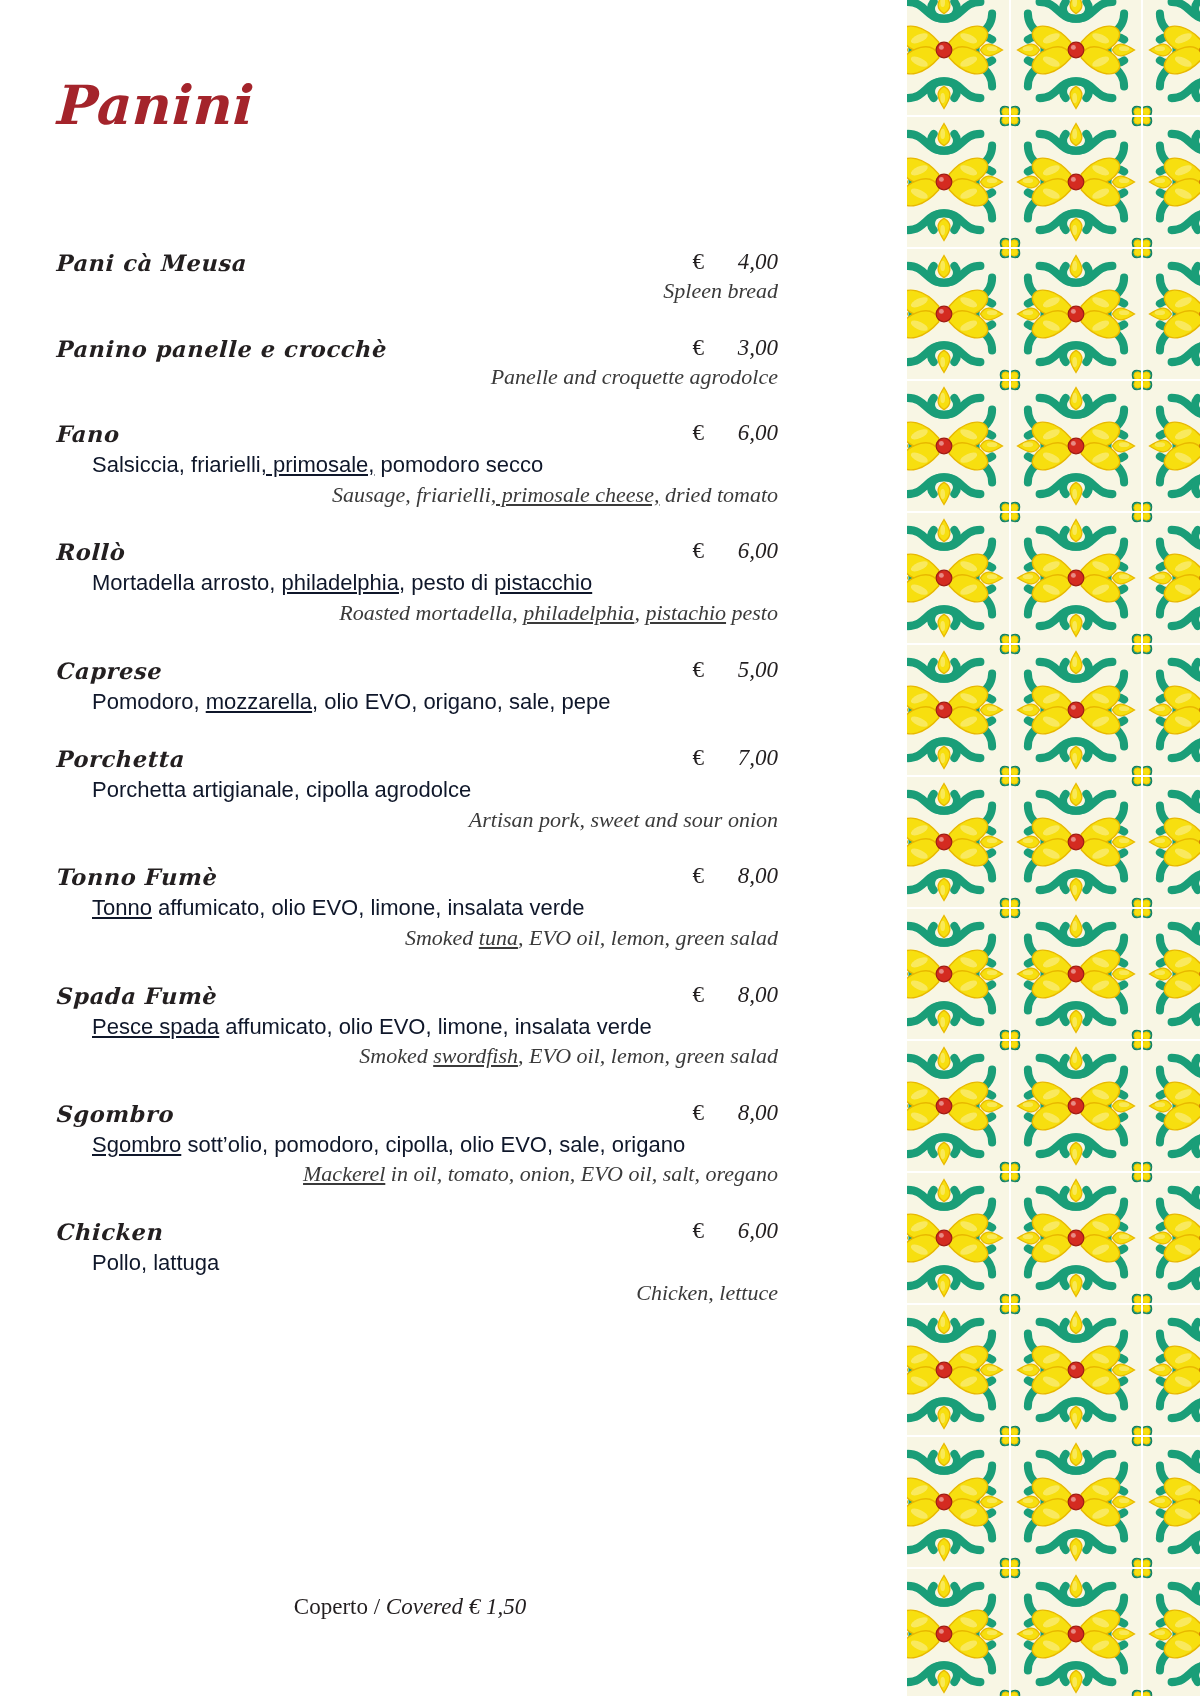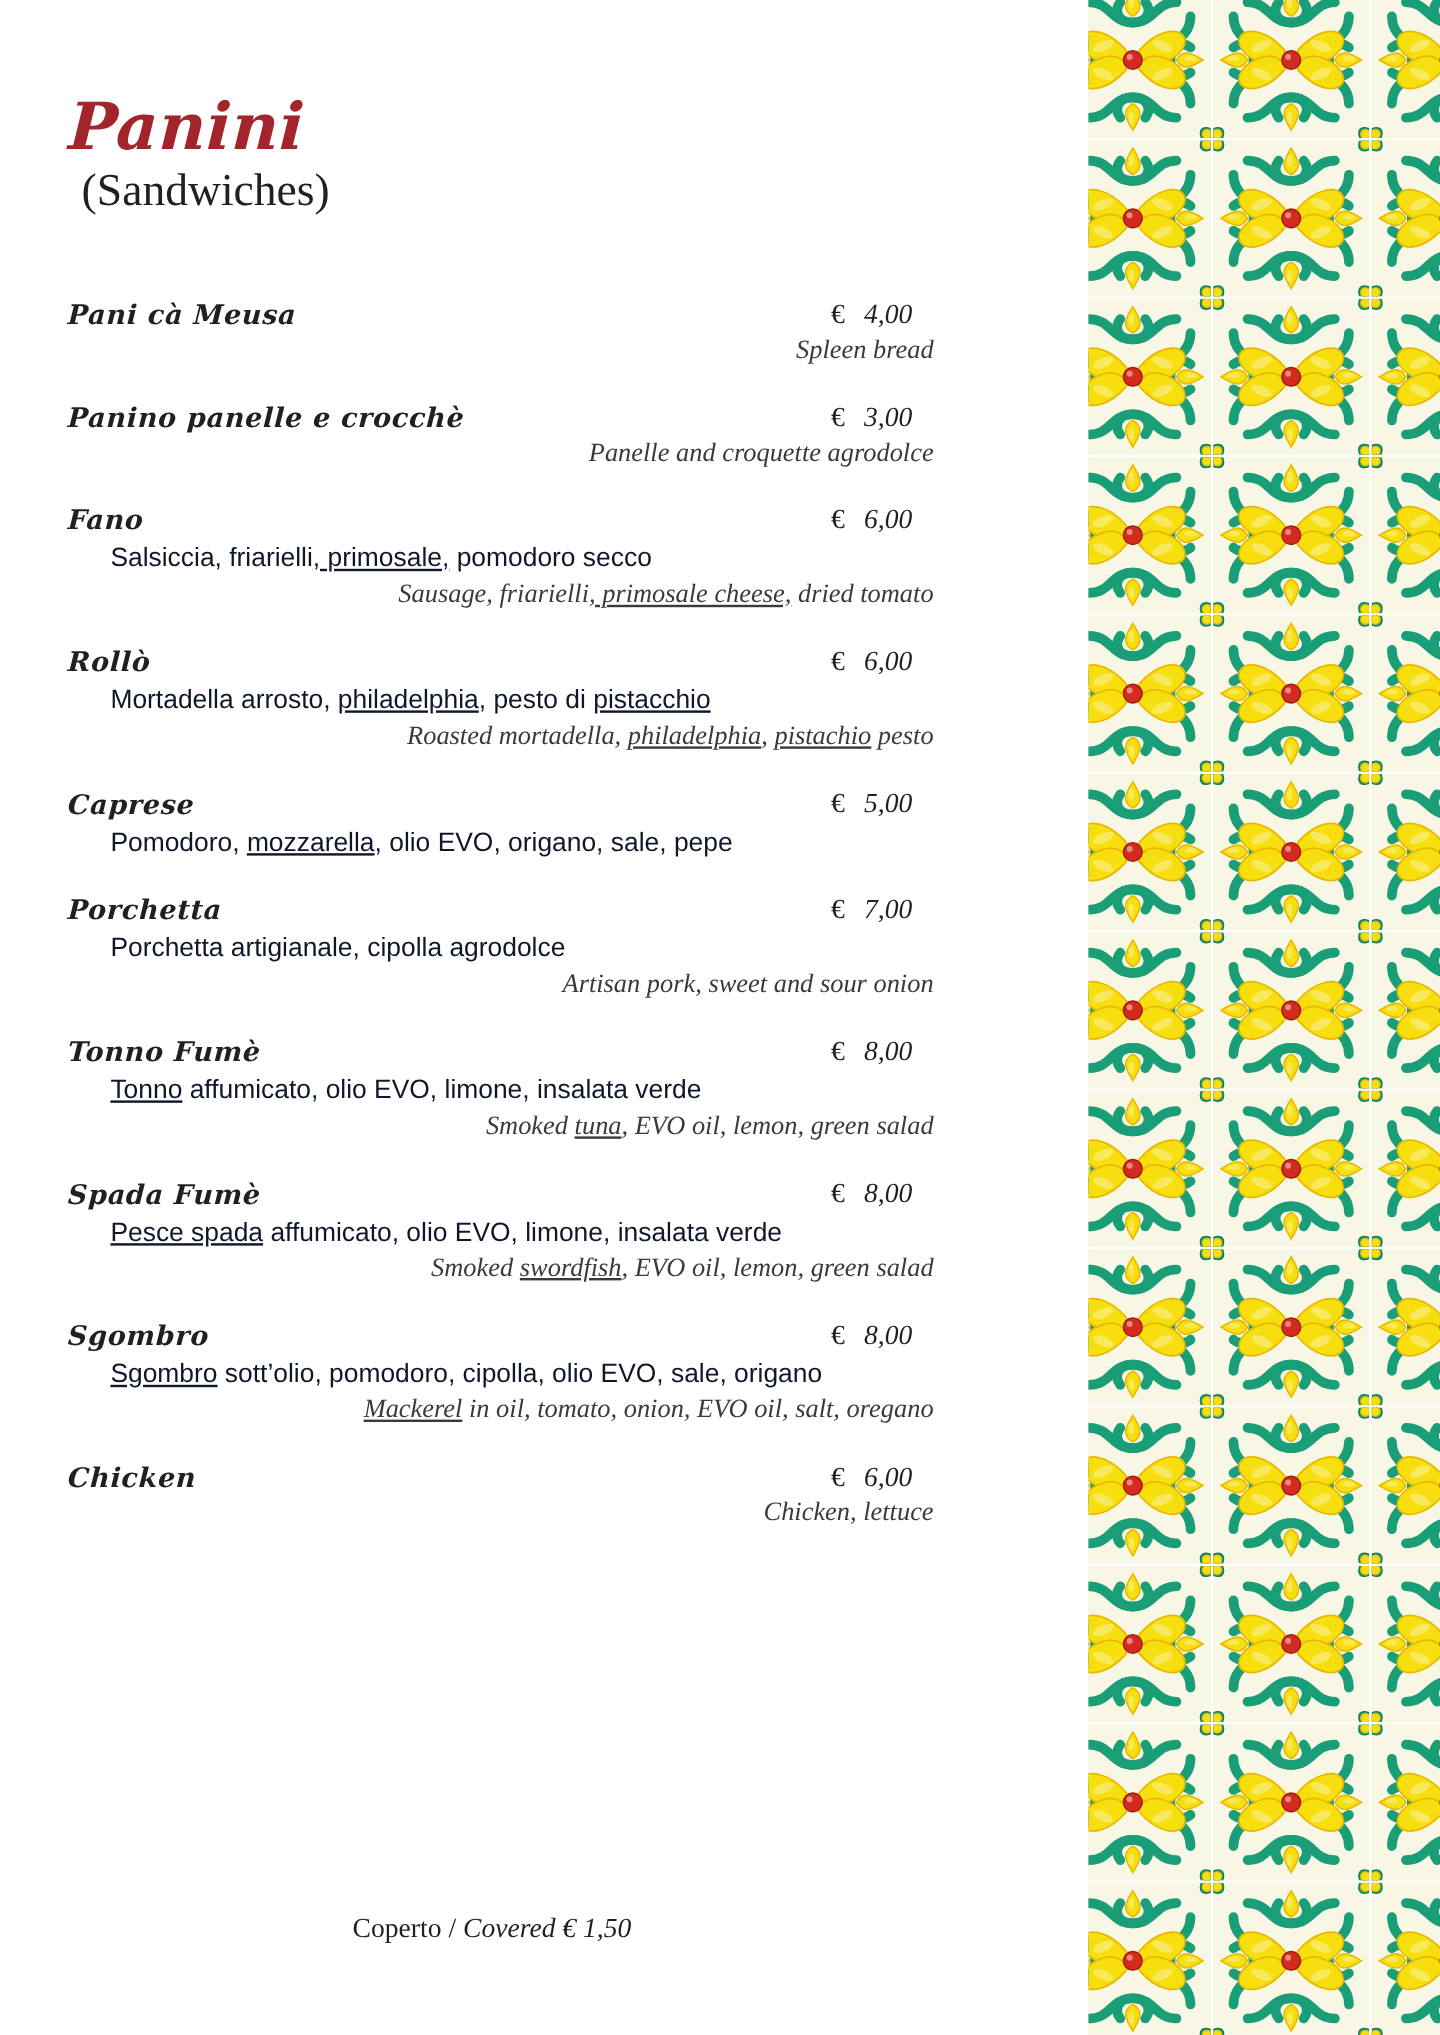--- a/index.html
+++ b/index.html
@@ -120,21 +120,21 @@
     top: -1px;
   }
   .price-symbol {
     font-style: normal;
     font-size: 23px;
     margin-right: 16px;
   }
   .price-value {
     font-style: italic;
     min-width: 58px;
-    text-align: left;
+    text-align: right;
   }
   .desc-it {
     font-family: Liberation Sans, sans-serif;
     font-style: normal;
     font-size: 22px;
     line-height: 1.30;
     color: #0f172a;
     margin-top: 4px;
     margin-left: 36px;
   }
@@ -167,21 +167,20 @@
 </style>
 </head>
 <body>
 
 <div id="page">
 
   <div id="content">
 
     <div id="header-block">
       <div id="menu-title">Panini</div>
-      <div id="menu-subtitle">(Sandwiches)</div>
     </div>
 
     <div id="items">
         <div class="item">
           <div class="item-head">
             <div class="item-name">Pani cà Meusa</div>
             <div class="item-price">
               <span class="price-symbol">€</span>
               <span class="price-value">4,00</span>
             </div>
@@ -275,20 +274,21 @@
           <div class="desc-en"><u>Mackerel</u> in oil, tomato, onion, EVO oil, salt, oregano</div>
         </div>
         <div class="item">
           <div class="item-head">
             <div class="item-name">Chicken</div>
             <div class="item-price">
               <span class="price-symbol">€</span>
               <span class="price-value">6,00</span>
             </div>
           </div>
+          <div class="desc-it">Pollo, lattuga</div>
           <div class="desc-en">Chicken, lettuce</div>
         </div>
       </div>
 
     <div id="footer">
       <span class="f-it">Coperto</span>
       <span class="f-it">/</span>
       <span class="f-en">Covered € 1,50</span>
     </div>
 

